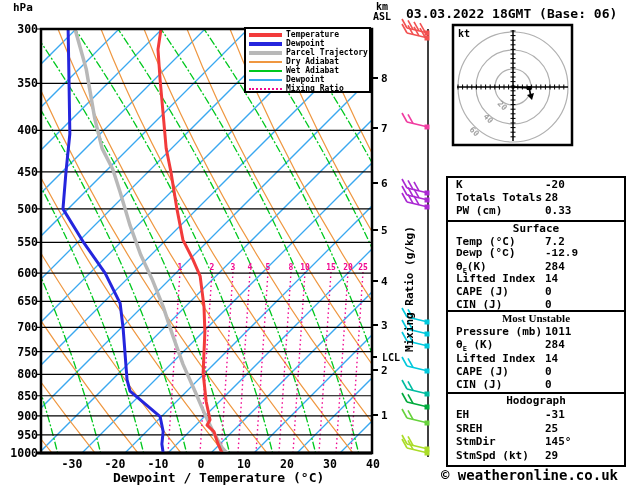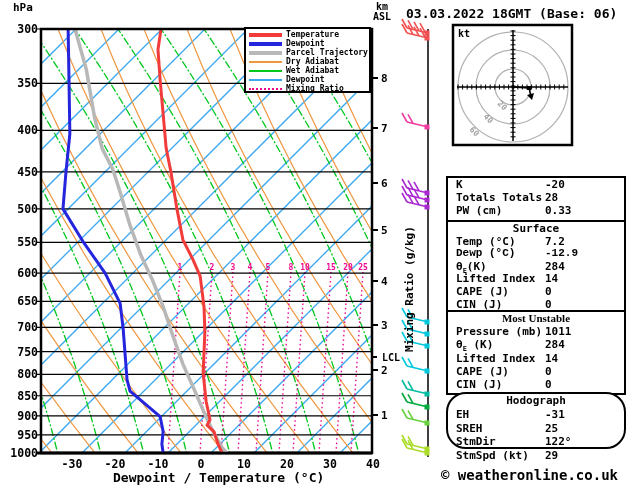--- a/index.html
+++ b/index.html
@@ -387,23 +387,23 @@
         <div class="trow" style="height: 12.6px;"><span>CIN (J)</span><span class="tval">0</span></div>
       </div>
       <div class="tbox" style="top: 310px; height: 85.2px;">
         <div class="thead" style="height: 13.2px; font-family: Liberation Serif, serif;">Most Unstable</div>
         <div class="trow" style="height: 13.2px;"><span>Pressure (mb)</span><span class="tval">1011</span></div>
         <div class="trow" style="height: 13.2px;"><span>θ<sub>E</sub> (K)</span><span class="tval">284</span></div>
         <div class="trow" style="height: 13.2px;"><span>Lifted Index</span><span class="tval">14</span></div>
         <div class="trow" style="height: 13.2px;"><span>CAPE (J)</span><span class="tval">0</span></div>
         <div class="trow" style="height: 13.2px;"><span>CIN (J)</span><span class="tval">0</span></div>
       </div>
-      <div class="tbox" style="top: 392px; height: 57px; border-radius: 20px;">
+      <div class="tbox" style="top: 392px; height: 75px;">
         <div class="thead" style="height: 13.8px;">Hodograph</div>
         <div class="trow" style="height: 13.8px;"><span>EH</span><span class="tval">-31</span></div>
         <div class="trow" style="height: 13.8px;"><span>SREH</span><span class="tval">25</span></div>
-        <div class="trow" style="height: 13.8px;"><span>StmDir</span><span class="tval">122°</span></div>
+        <div class="trow" style="height: 13.8px;"><span>StmDir</span><span class="tval">145°</span></div>
         <div class="trow" style="height: 13.8px;"><span>StmSpd (kt)</span><span class="tval">29</span></div>
       </div>
     </div>
 
   <div class="abs" style="left:441px;top:467px;font-size:14px">© weatheronline.co.uk</div>
 </div>
 
 </body></html>

